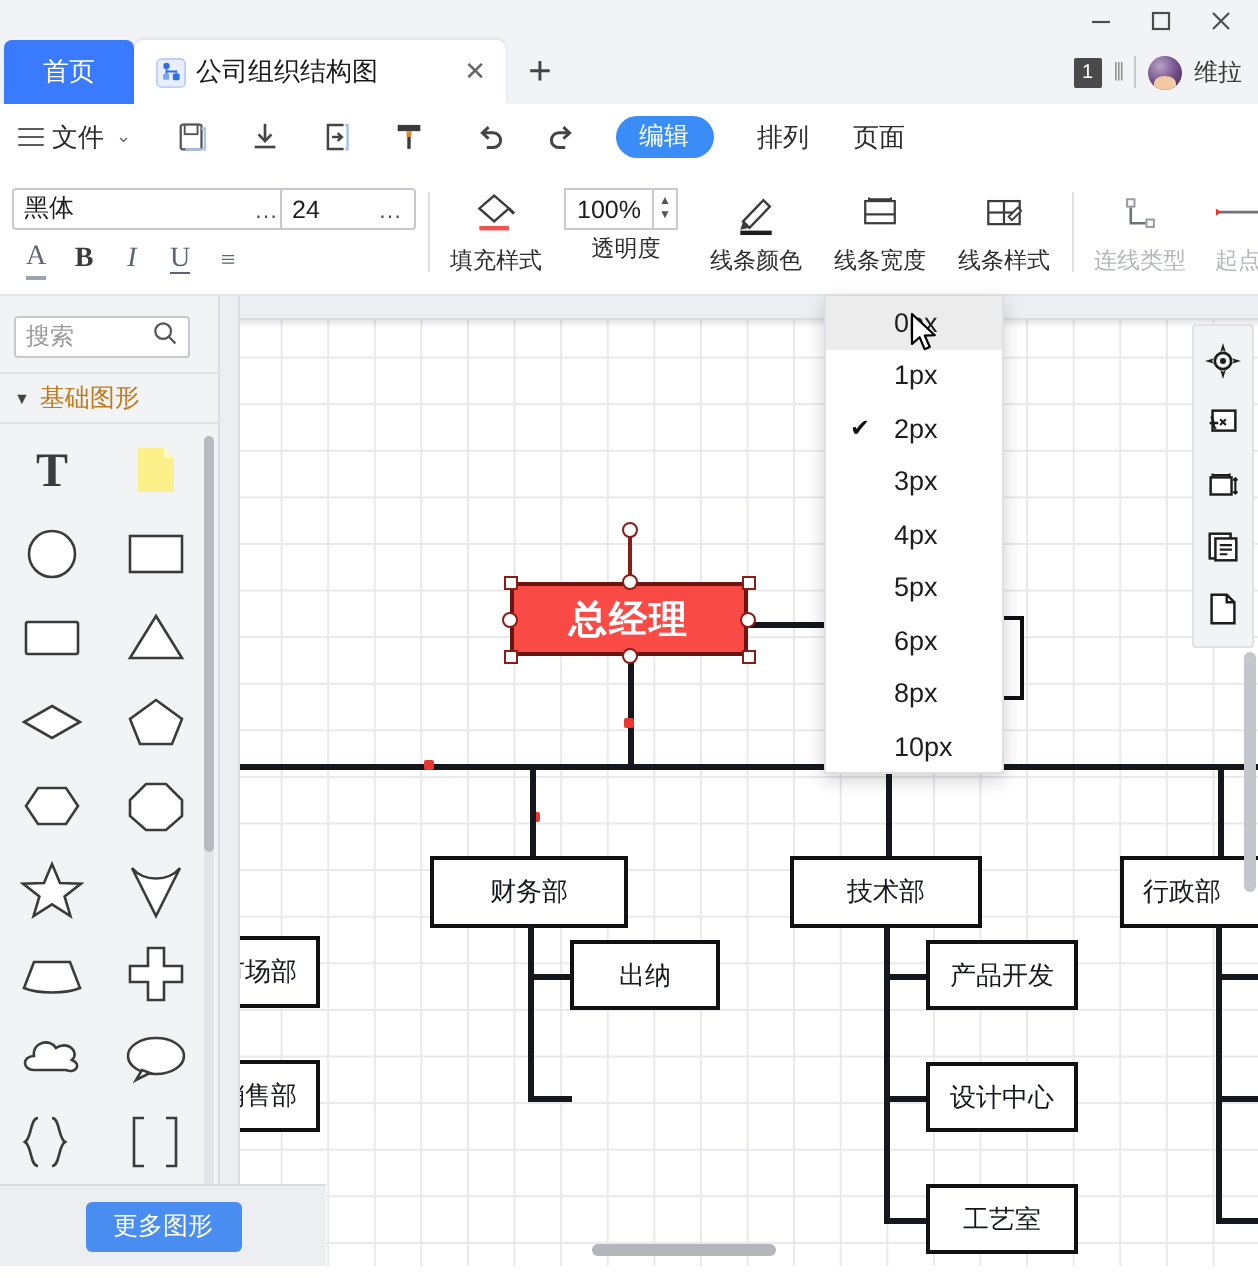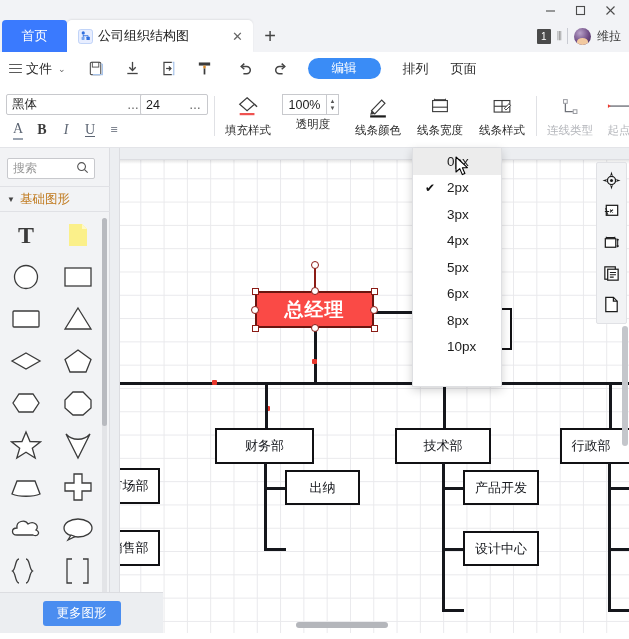--- a/index.html
+++ b/index.html
@@ -72,21 +72,21 @@
   }
   .mi { display:flex; align-items:center; height:34px; font-size:13px; color:#2b2b2b; }
   .file-menu { gap:4px; padding-left:9px; padding-right:4px; }
   .hamb { display:inline-block; width:13px; }
   .hamb i { display:block; height:1.4px; background:#5a5a5a; margin:2.4px 0; border-radius:1px; }
   .caret-d { font-size:9px; color:#666; margin-left:2px; }
   .iconbtn { width:30px; height:30px; display:flex; align-items:center; justify-content:center; }
   .saved-text { font-size:12.5px; color:#8a8a8a; margin-left:10px; }
   .pill-edit {
     margin-left:12px; background:#3a8cf6; color:#fff; font-size:12.5px;
-    border-radius:11px; padding:3px 24px; height:21px; display:flex; align-items:center;
+    border-radius:11px; padding:3px 12px; height:21px; display:flex; align-items:center;
   }
   .mi-txt { margin-left:22px; font-size:13px; color:#2b2b2b; }
 
   
   .ribbon {
     position:absolute; left:0; top:86px; width:629px; height:62px;
     background:#ffffff; border-bottom:1px solid #e3e4e8;
   }
   .fontbox {
     position:absolute; left:6px; top:8px; width:140px; height:21px;
@@ -504,20 +504,23 @@
     </div>
     <div class="ln lnv" style="left:322px; top:303px; height:148px;"></div>
     <div class="ln lnh" style="left:322px; top:327px; width:22px;"></div>
     <div class="ln lnh" style="left:322px; top:388px; width:22px;"></div>
     <div class="ln lnh" style="left:322px; top:449px; width:22px;"></div>
     <div class="node" style="left:343px; top:310px; width:76px; height:35px;">
       <span>产品开发</span>
     </div>
     <div class="node" style="left:343px; top:371px; width:76px; height:35px;">
       <span>设计中心</span>
+    </div>
+    <div class="node" style="left:343px; top:432px; width:76px; height:35px;">
+      <span>工艺室</span>
     </div>
 
     <div class="node" style="left:440px; top:268px; width:96px; height:36px;">
       <span style="margin-right:34px">行政部</span>
     </div>
     <div class="ln lnv" style="left:488px; top:303px; height:148px;"></div>
     <div class="ln lnh" style="left:488px; top:327px; width:22px;"></div>
     <div class="ln lnh" style="left:488px; top:388px; width:22px;"></div>
     <div class="ln lnh" style="left:488px; top:449px; width:22px;"></div>
 
@@ -717,20 +720,24 @@
 
   <div class="right-scroll"></div>
   <div class="bottom-scroll"></div>
 
   <div class="dropdown">
     <div class="dd-item hi">
       <span class="dd-check"></span>
       <span>0px</span>
     </div>
     <div class="dd-item">
+      <span class="dd-check"></span>
+      <span>1px</span>
+    </div>
+    <div class="dd-item">
       <span class="dd-check">✔</span>
       <span>2px</span>
     </div>
     <div class="dd-item">
       <span class="dd-check"></span>
       <span>3px</span>
     </div>
     <div class="dd-item">
       <span class="dd-check"></span>
       <span>4px</span>

